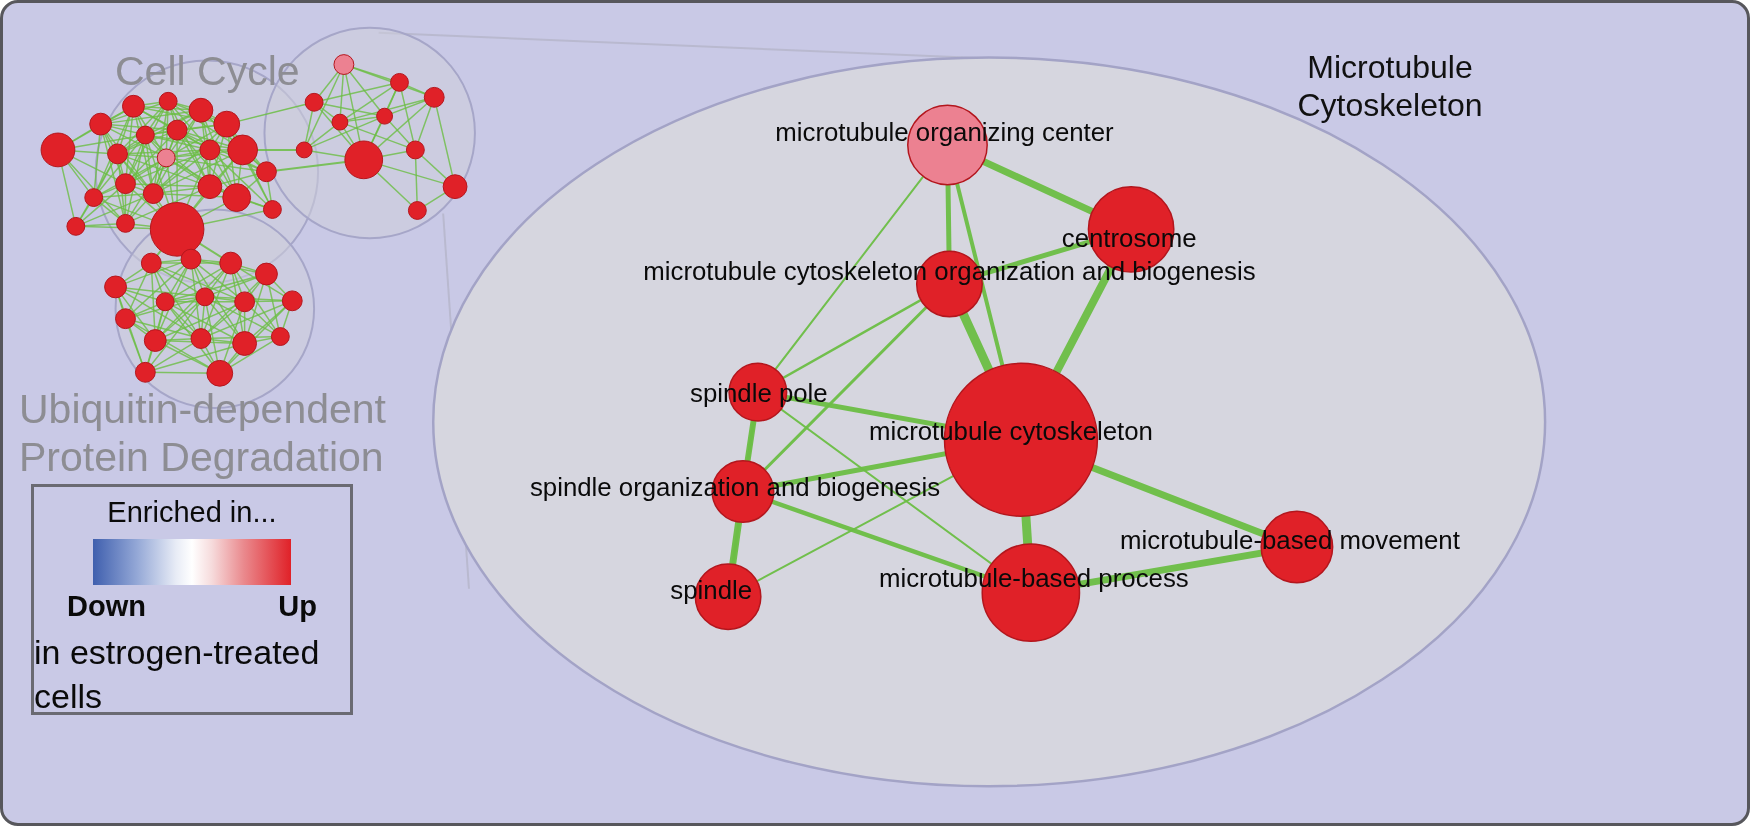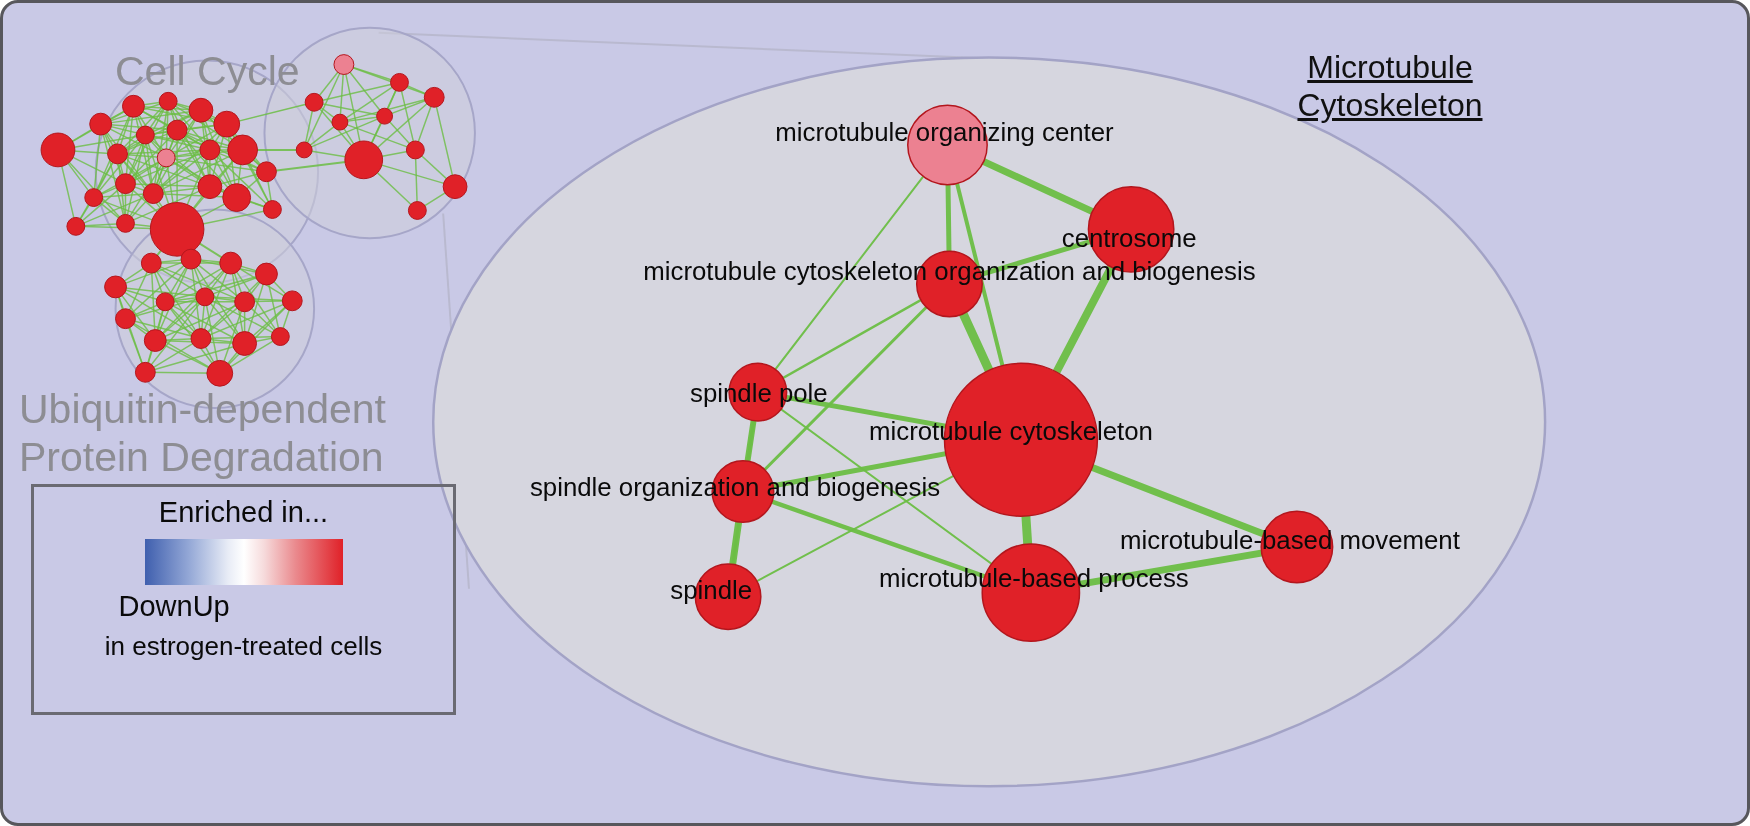--- a/index.html
+++ b/index.html
@@ -21,57 +21,56 @@
     font-size: 41px;
     line-height: 1.18;
     white-space: nowrap;
   }
   #detail-title {
     left: 1252px; top: 46px; width: 270px;
     color: #111;
     font-size: 32px;
     line-height: 1.18;
     text-align: center;
-    text-decoration: underline;
   }
   #cell-cycle-label { left: 112px; top: 44px; }
   #ubiquitin-label { left: 16px; top: 382px; }
   #legend-box {
     position: absolute;
     left: 28px; top: 481px;
-    width: 425px; height: 231px;
+    width: 322px; height: 231px;
     box-sizing: border-box;
     border: 3px solid #6a6a72;
     background: transparent;
   }
   #legend-title {
     margin-top: 9px;
     text-align: center;
     font-size: 29px;
     color: #0a0a0a;
   }
   #legend-gradient {
     width: 198px; height: 46px;
     margin: 10px auto 0 auto;
     background: linear-gradient(90deg,
       #3f5fae 0%, #93a7d6 22%, #e8ecf6 42%, #ffffff 50%,
       #f6dbdc 60%, #ea8a8e 76%, #e02128 100%);
   }
   #legend-ends {
     display: flex;
-    justify-content: flex-start;
+    justify-content: space-between;
     width: 250px;
     margin: 5px auto 0 auto;
     font-size: 29px;
     color: #0a0a0a;
+    font-weight: bold;
   }
   #legend-caption {
     margin-top: 7px;
-    text-align: center;
-    font-size: 26px;
+    font-size: 34px;
     line-height: 1.3;
     color: #0a0a0a;
   }
 </style>
 </head>
 <body>
 
 <div id="frame">
 
   <svg id="scene" viewBox="0 0 1750 826">

